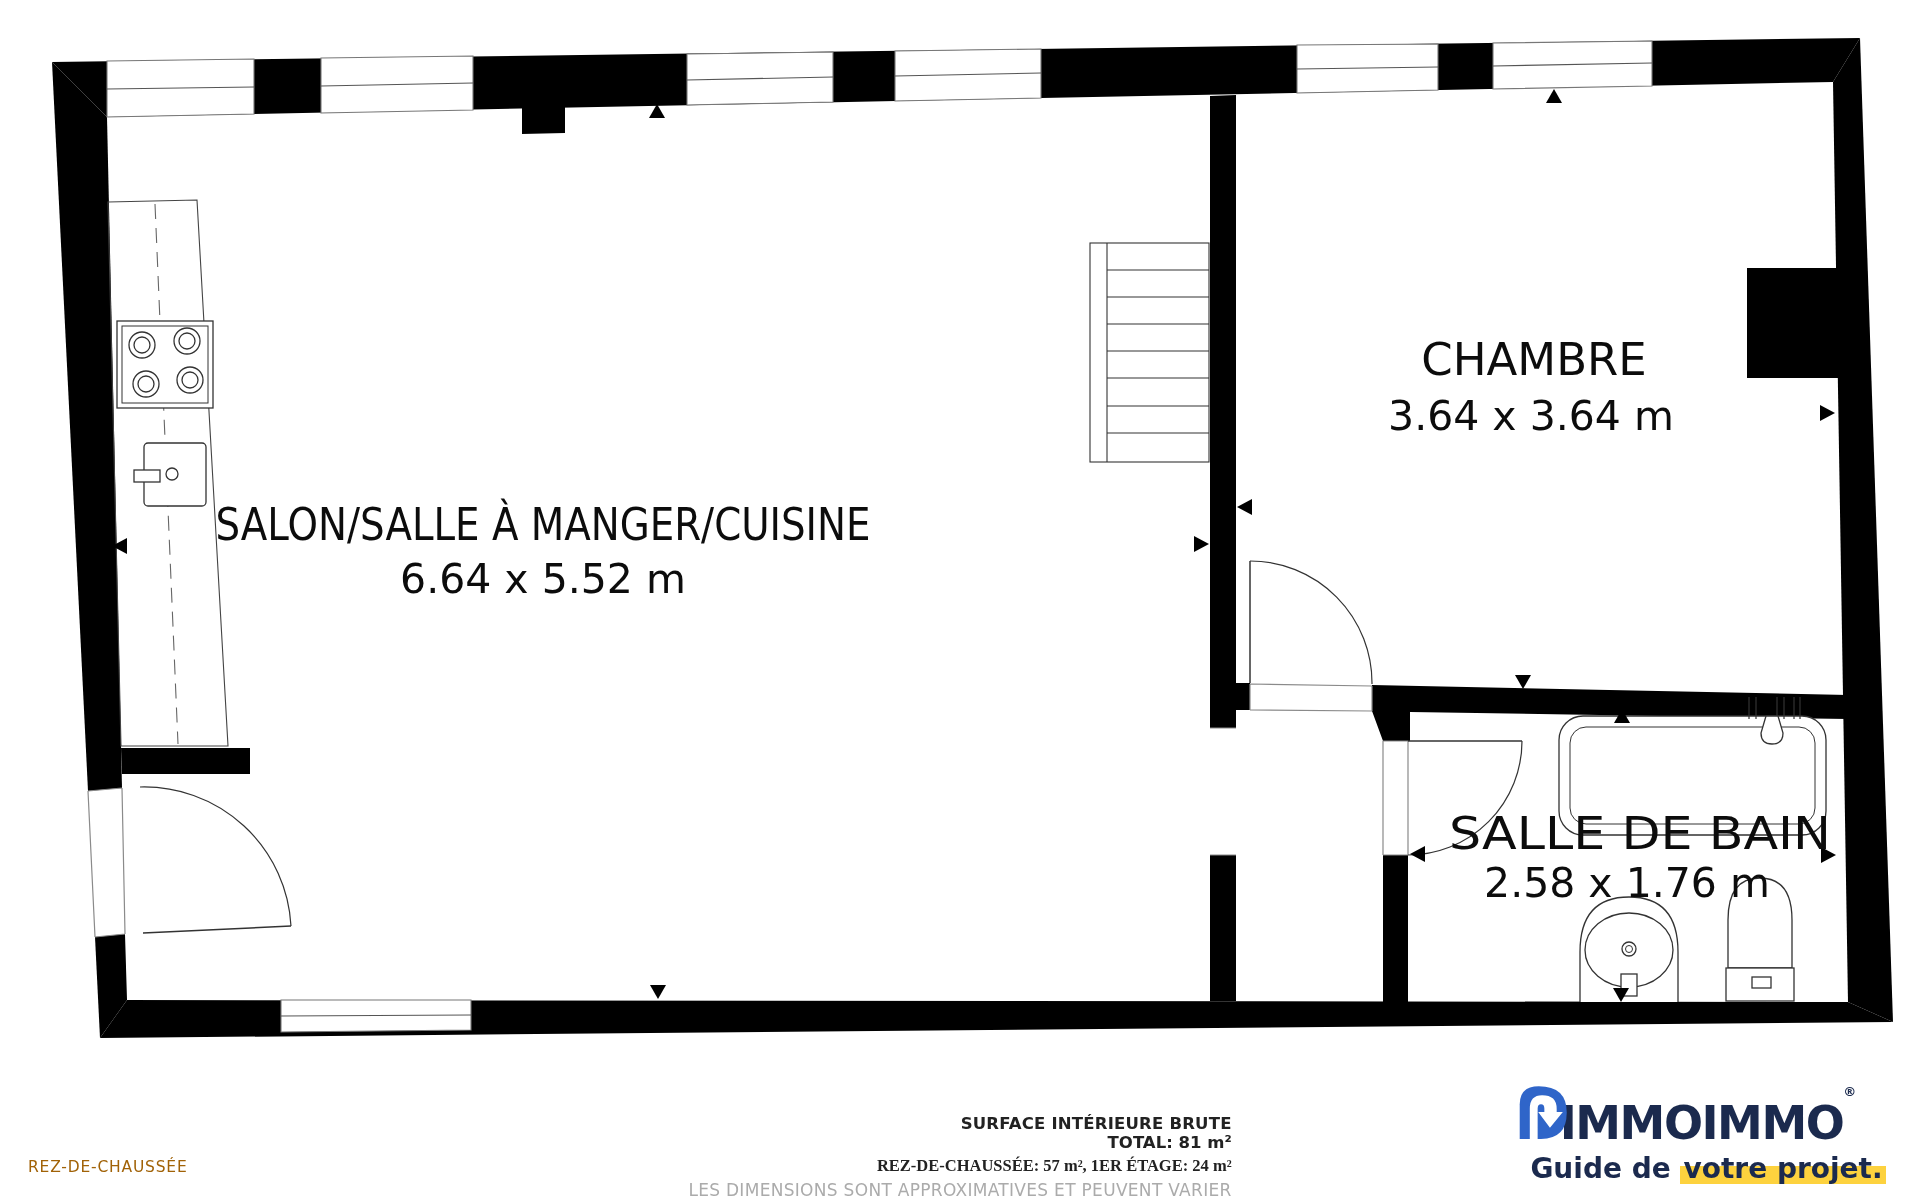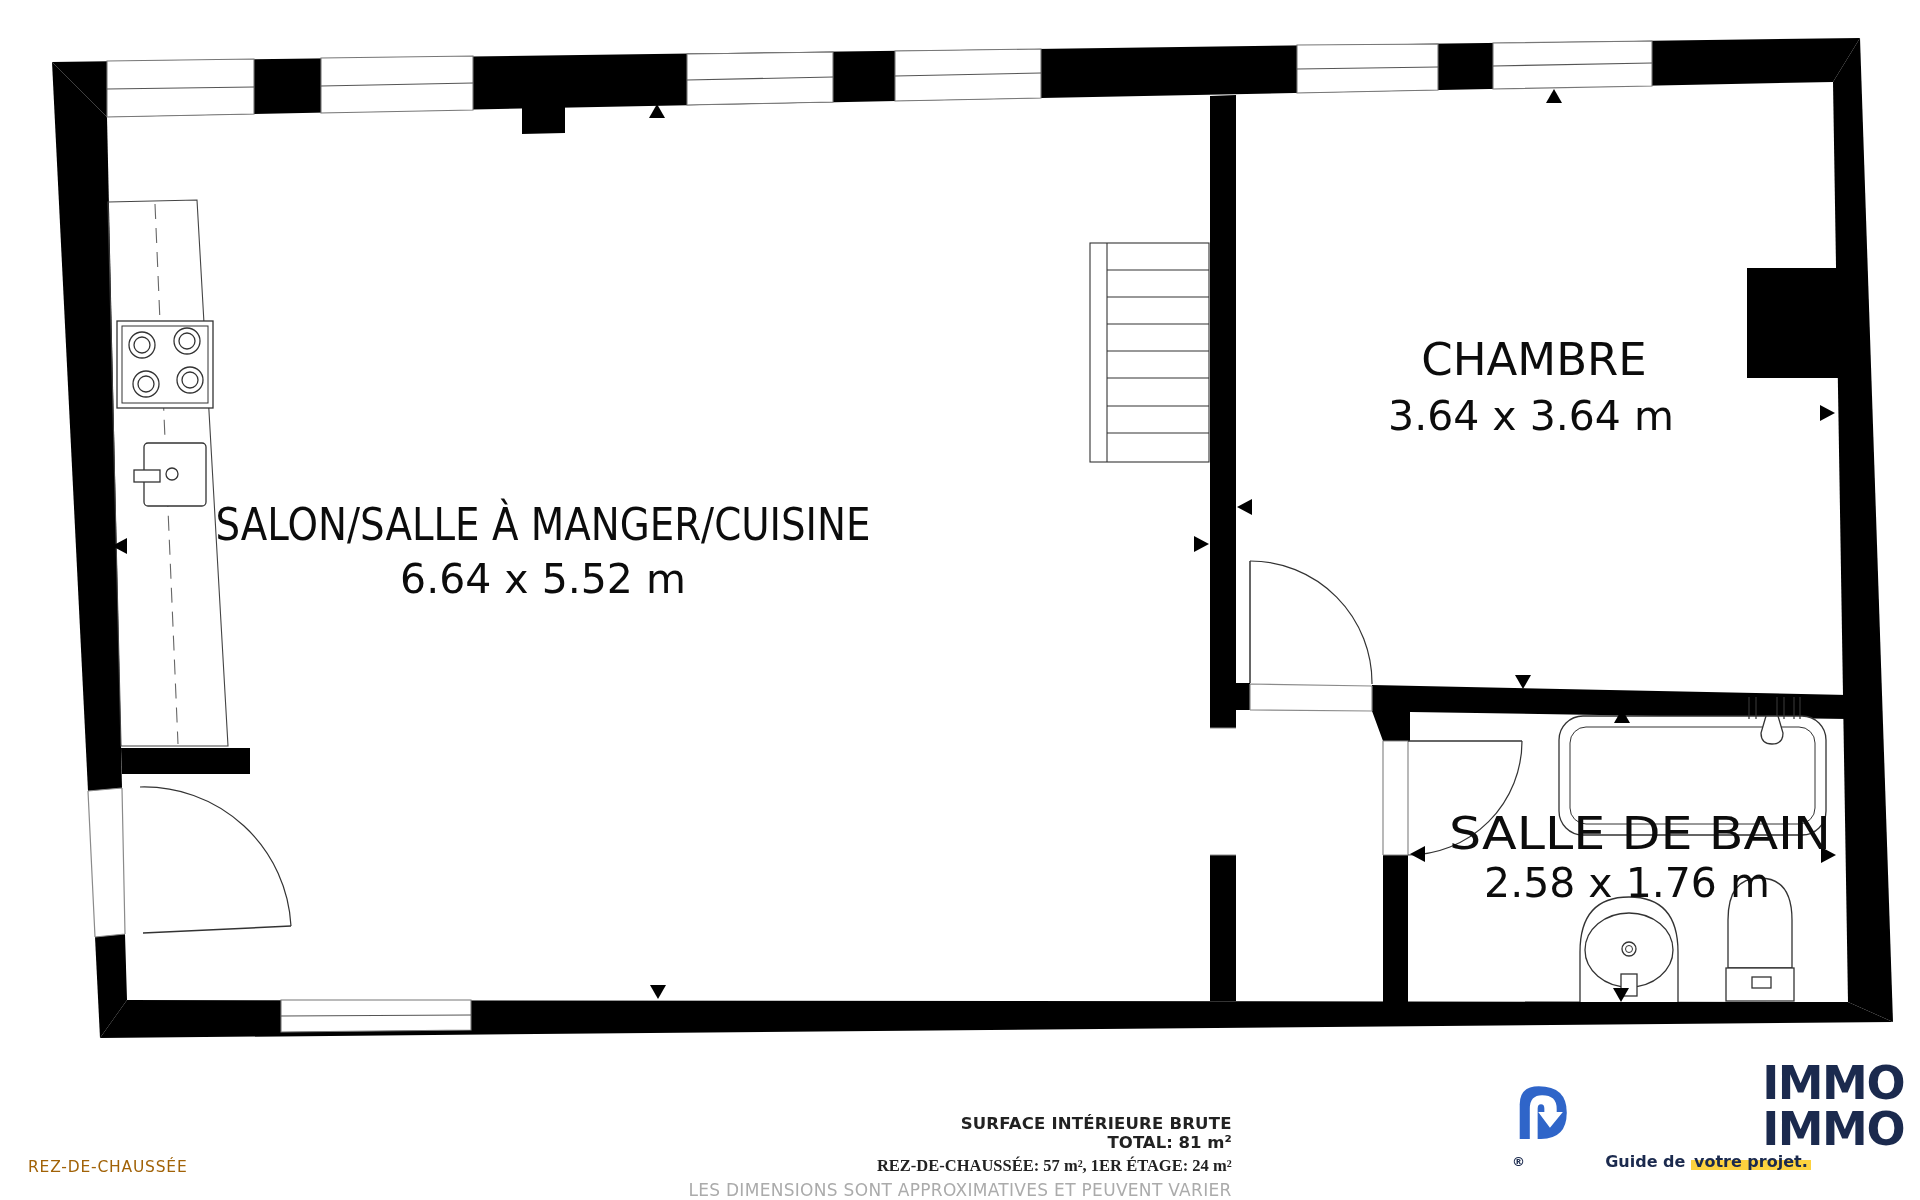--- a/index.html
+++ b/index.html
@@ -18,26 +18,26 @@
   .footer-center{position:absolute;left:50%;top:1114px;transform:translateX(-50%);
     text-align:right;white-space:nowrap;color:#222;}
   .footer-center .l1{font-size:16.5px;font-weight:600;letter-spacing:.2px;}
   .footer-center .l2{font-size:16.5px;font-weight:600;}
   .footer-center .l3{font-size:16.5px;font-weight:600;margin-top:4px;font-family:Liberation Serif, serif;}
   .footer-center .l4{font-size:17px;font-weight:400;color:#ababab;margin-top:4px;letter-spacing:.3px;}
   .floor-label{position:absolute;left:28px;top:1158px;font-size:15.5px;color:#a16207;
     letter-spacing:.8px;font-weight:400;}
   
   .logo{position:absolute;left:1512px;top:1082px;width:392px;text-align:center;}
-  .logo .wordmark{display:flex;align-items:flex-end;justify-content:center;height:64px;flex-direction:column;}
+  .logo .wordmark{display:flex;align-items:flex-end;justify-content:center;height:64px;}
   .logo .wm-txt{font-size:46px;font-weight:800;color:var(--navy);letter-spacing:-1.5px;
     line-height:1;font-family:"DejaVu Sans",sans-serif;}
   .logo .d-icon{width:56px;height:60px;margin:0 1px;}
   .logo .reg{font-size:13px;font-weight:700;color:var(--navy);align-self:flex-start;margin-top:2px;}
-  .logo .tagline{margin-top:6px;font-size:16px;font-weight:700;color:var(--navy);}
+  .logo .tagline{margin-top:6px;font-size:28px;font-weight:700;color:var(--navy);}
   .logo .hl{background:linear-gradient(transparent 42%, var(--yellow) 42%, var(--yellow) 96%, transparent 96%);
     padding:0 3px;}
 </style>
 </head>
 <body>
 
 <div id="stage" style="--navy:#1b2a4e; --blue:#2f65c9; --yellow:#fdd23e;">
 
   <svg width="1920" height="1060" viewBox="0 0 1920 1060">
 

